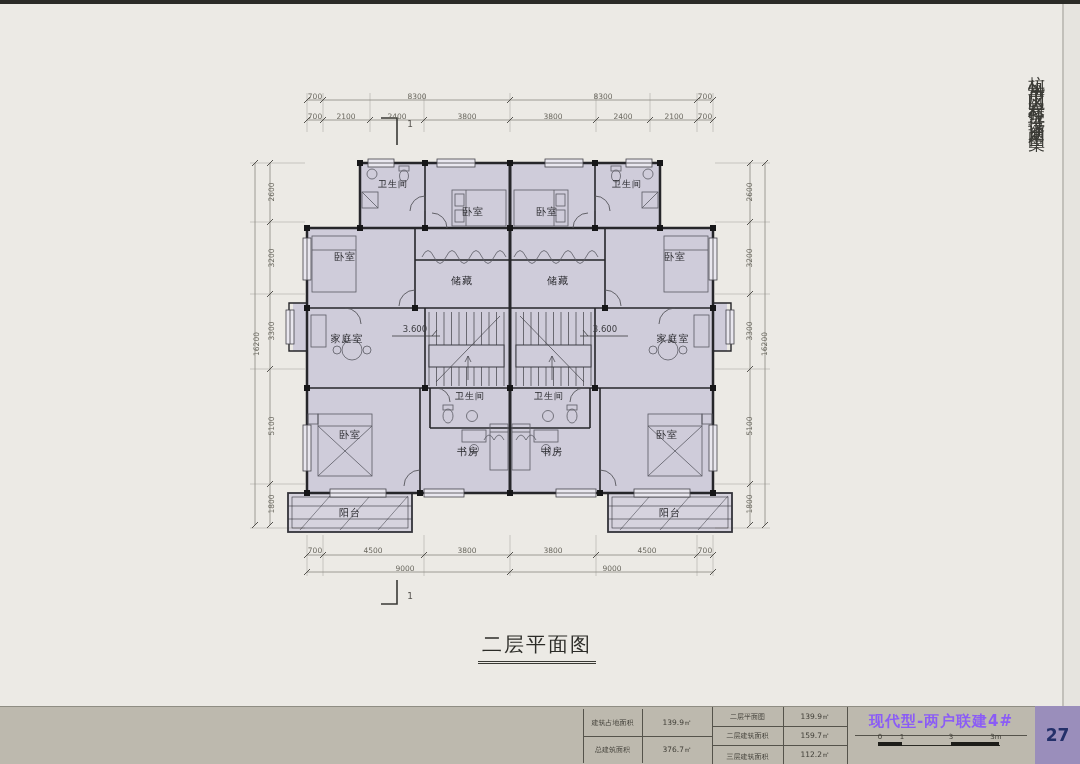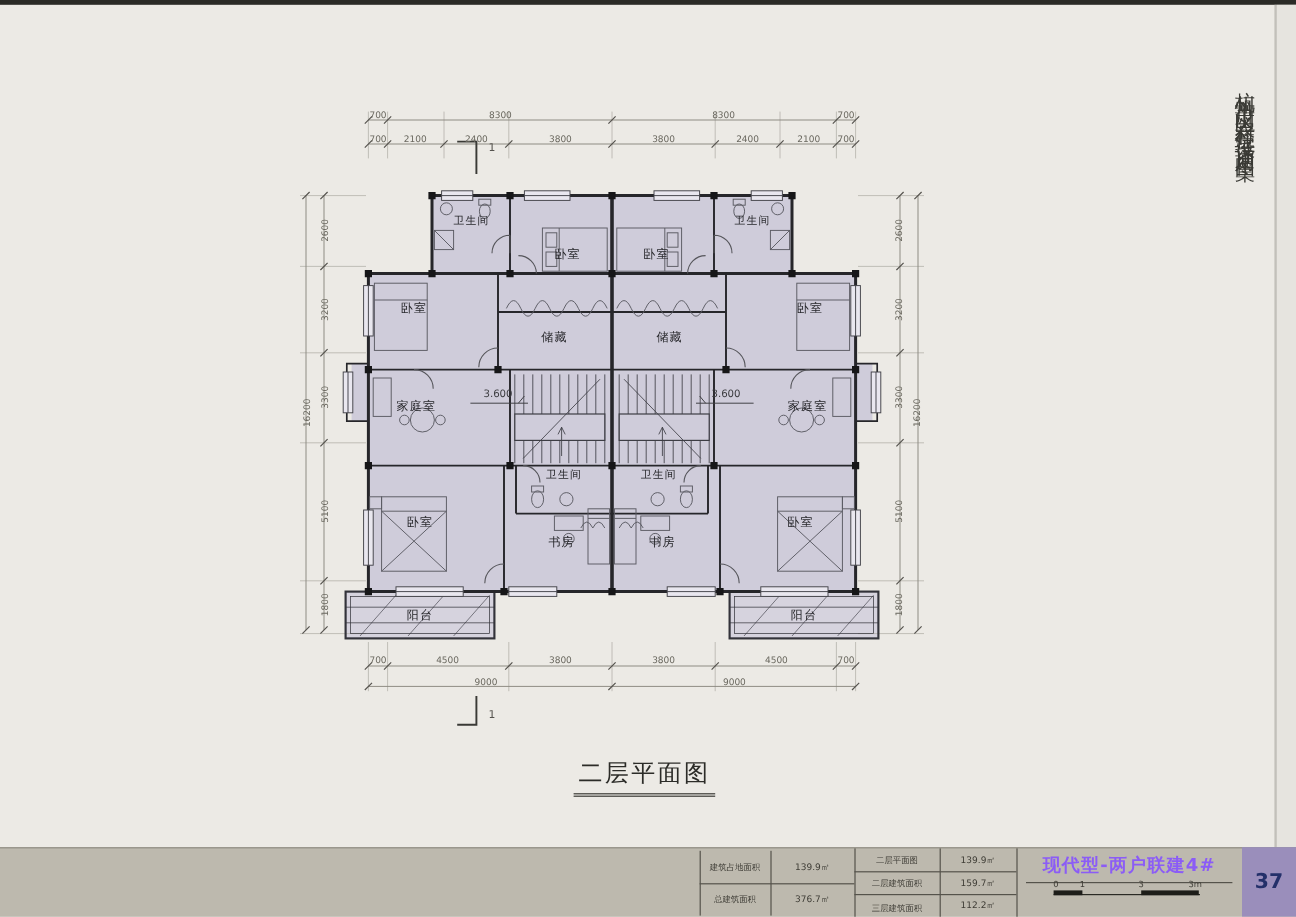--- a/index.html
+++ b/index.html
@@ -320,14 +320,14 @@
   <div class="scalebar">
     <div class="base"></div>
     <div class="seg" style="left:0;width:24px"></div>
     <div class="seg" style="left:73px;width:48px"></div>
     <span class="lab" style="left:2px">0</span>
     <span class="lab" style="left:24px">1</span>
     <span class="lab" style="left:73px">3</span>
     <span class="lab" style="left:118px">3m</span>
   </div>
 
-  <div class="page-num">37</div>
+  <div class="page-num">27</div>
 </div>
 
 </body></html>

